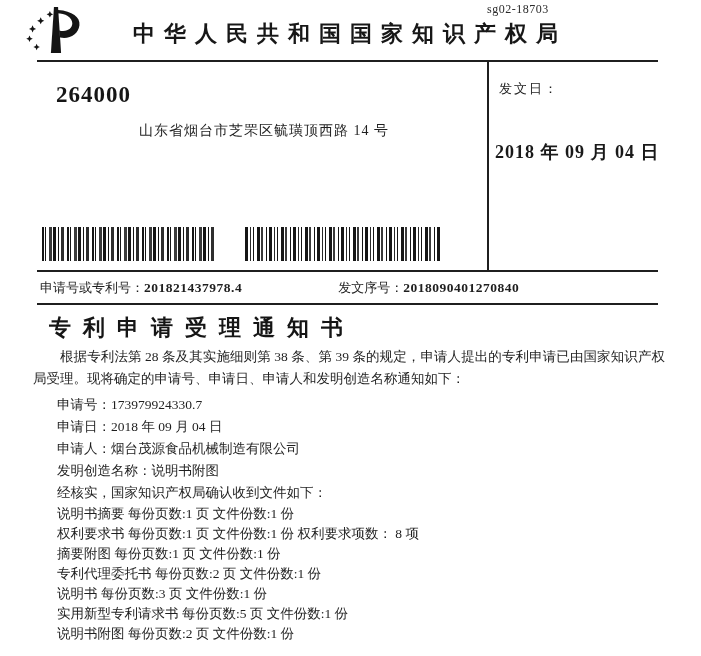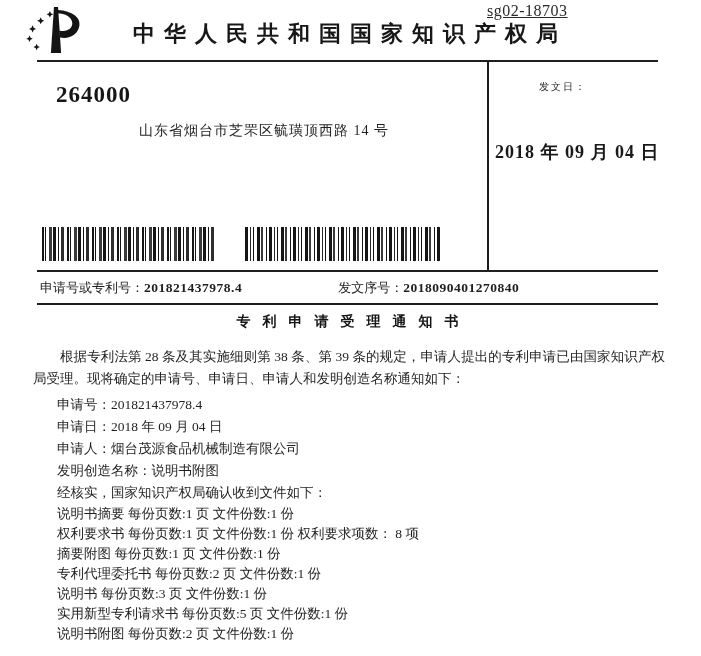--- a/index.html
+++ b/index.html
@@ -3,41 +3,41 @@
 <meta charset="utf-8">
 <style>
   html,body { margin:0; padding:0; background:#fff; }
   .page {
     position:relative; width:701px; height:656px;
     background:#ffffff; color:#1f1f1f; overflow:hidden;
     font-family:"Liberation Serif","DejaVu Serif",serif;
   }
   .abs { position:absolute; }
 
-  .form-code { left:487px; top:2px; font-size:16px; color:#2a2a2a; letter-spacing:0.5px;text-decoration:underline; }
+  .form-code { left:487px; top:2px; font-size:12px; color:#2a2a2a; letter-spacing:0.5px; }
 
   .logo { left:23px; top:6px; width:66px; height:53px; }
 
   .header-title {
     left:133px; top:19px; white-space:nowrap;
     font-family:"Liberation Sans","DejaVu Sans",sans-serif;
     font-weight:bold; font-size:22px; letter-spacing:9px; color:#171717;
   }
 
   .rule { background:#1f1f1f; height:2px; }
   .rule-top  { left:37px; top:60px;  width:621px; }
   .rule-mid1 { left:37px; top:270px; width:621px; }
   .rule-mid2 { left:37px; top:303px; width:621px; }
   .vline { left:487px; top:60px; width:2px; height:212px; background:#1f1f1f; }
 
   .postcode { left:56px; top:82px; font-weight:bold; font-size:23px; letter-spacing:1px; color:#161616; }
   .addr1 { left:139px; top:122px; font-size:14px; letter-spacing:1px; }
   .addr2 { left:84px;  top:142px; font-size:14px; letter-spacing:0.5px; }
 
-  .dispatch-label { left:499px; top:80px; font-size:10px; letter-spacing:2px;margin-left:40px; }
+  .dispatch-label { left:499px; top:80px; font-size:13px; letter-spacing:2px; }
   .dispatch-date  {
     left:495px; top:140px; font-size:18px; font-weight:bold; letter-spacing:1px;
     font-family:Liberation Serif, serif; color:#191919;
   }
 
   .barcode { top:227px; height:34px; }
   .barcode-1 {
     left:42px; width:173px;
     background:repeating-linear-gradient(90deg,
       #151515 0 2px, #fff 2px 3px, #151515 3px 4px, #fff 4px 7px,
@@ -50,22 +50,22 @@
       #151515 0 3px, #fff 3px 5px, #2a2a2a 5px 6px, #fff 6px 8px,
       #151515 8px 9px, #fff 9px 12px, #151515 12px 15px, #fff 15px 16px,
       #3a3a3a 16px 18px, #fff 18px 21px, #151515 21px 22px, #fff 22px 24px);
   }
 
   .ref-row { left:40px; top:279px; width:618px; font-size:13px; white-space:nowrap; }
   .ref-row .val { font-weight:bold; font-size:13.5px; letter-spacing:0.5px; }
   .ref-serial-group { margin-left:96px; }
 
   .notice-title {
-    left:37px; top:313px; width:621px; text-align:center;
-    font-weight:bold; font-size:14px; letter-spacing:12px; text-indent:12px;
+    left:37px; top:313px; width:621px; 
+    font-weight:bold; font-size:22px; letter-spacing:12px; text-indent:12px;
     color:#151515; white-space:nowrap;
   }
 
   .body-block { left:33px; top:346px; width:632px; font-size:13.5px; line-height:22px; }
   .para { margin:0; text-indent:2em; text-align:justify; }
   .field-lines { margin-top:4px; padding-left:24px; }
   .confirm-line { margin-top:0; padding-left:24px; }
   .doc-lines { padding-left:24px; line-height:20px; }
   .line { white-space:nowrap; }
 </style>
@@ -107,21 +107,21 @@
   </div>
 
   <div class="abs rule rule-mid2"></div>
 
   <div class="abs notice-title">专利申请受理通知书</div>
 
   <div class="abs body-block">
     <p class="para">根据专利法第 28 条及其实施细则第 38 条、第 39 条的规定，申请人提出的专利申请已由国家知识产权局受理。现将确定的申请号、申请日、申请人和发明创造名称通知如下：</p>
 
     <div class="field-lines">
-      <div class="line">申请号：201821437978.4</div>
+      <div class="line">申请号：173979924330.7</div>
       <div class="line">申请日：2018 年 09 月 04 日</div>
       <div class="line">申请人：烟台茂源食品机械制造有限公司</div>
       <div class="line">发明创造名称：说明书附图</div>
     </div>
 
     <div class="confirm-line line">经核实，国家知识产权局确认收到文件如下：</div>
 
     <div class="doc-lines">
       <div class="line">说明书摘要 每份页数:1 页 文件份数:1 份</div>
       <div class="line">权利要求书 每份页数:1 页 文件份数:1 份 权利要求项数： 8 项</div>

